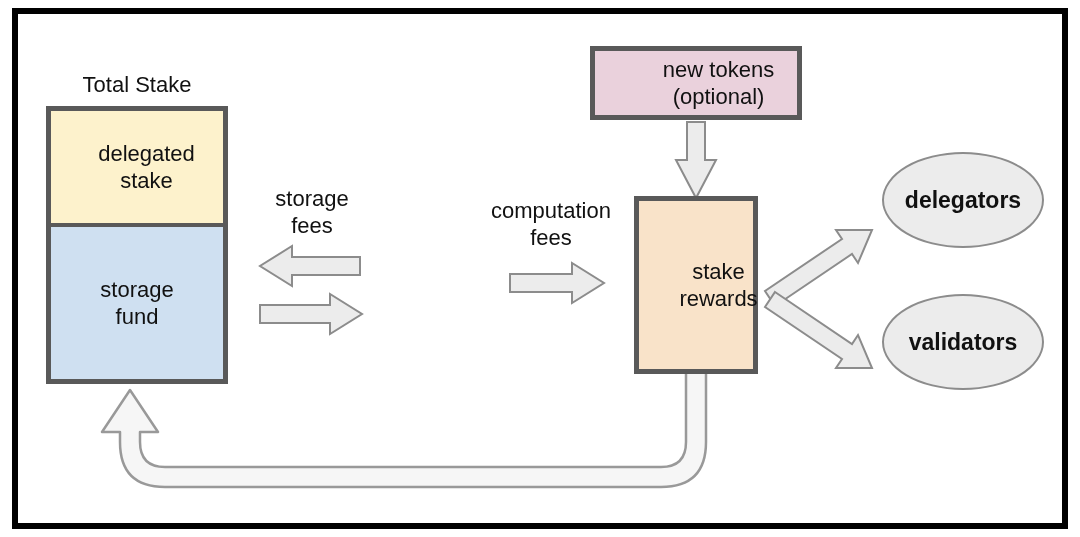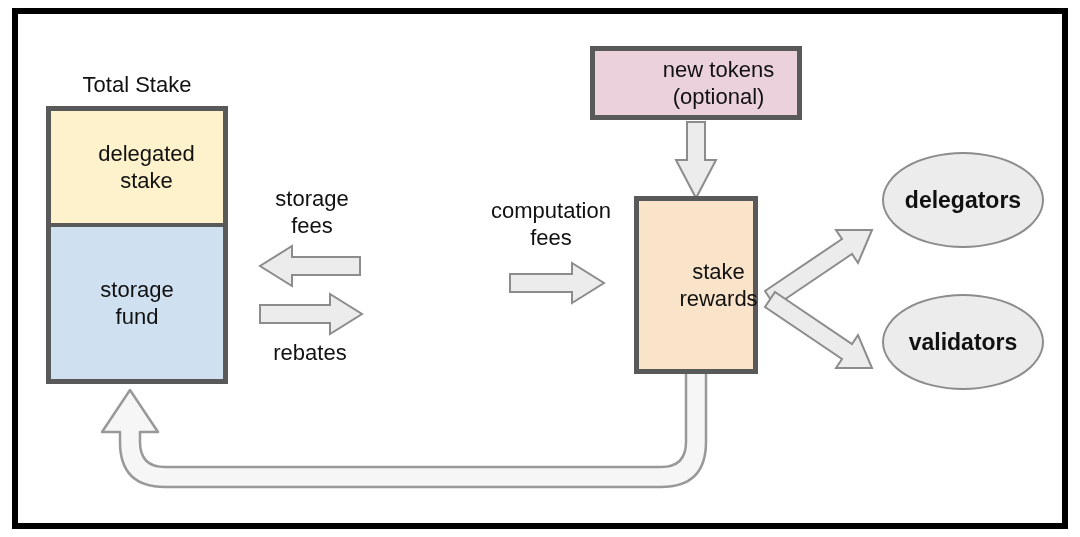--- a/index.html
+++ b/index.html
@@ -124,21 +124,20 @@
   <div class="total-stake-box">
     <div class="section delegated ml">delegated
 stake</div>
     <div class="section storagefund ml">storage
 fund</div>
   </div>
 
   <div class="label ml" style="left:256px; top:186px; width:112px;">storage
 fees</div>
 
-  <div class="label" style="left:252px; top:340px; width:116px;">rebates</div>
 
   <div class="label ml" style="left:486px; top:198px; width:130px;">computation
 fees</div>
 
 
   <div class="node-box new-tokens ml">new tokens
 (optional)</div>
 
   <div class="node-box stake-rewards ml">stake
 rewards</div>

